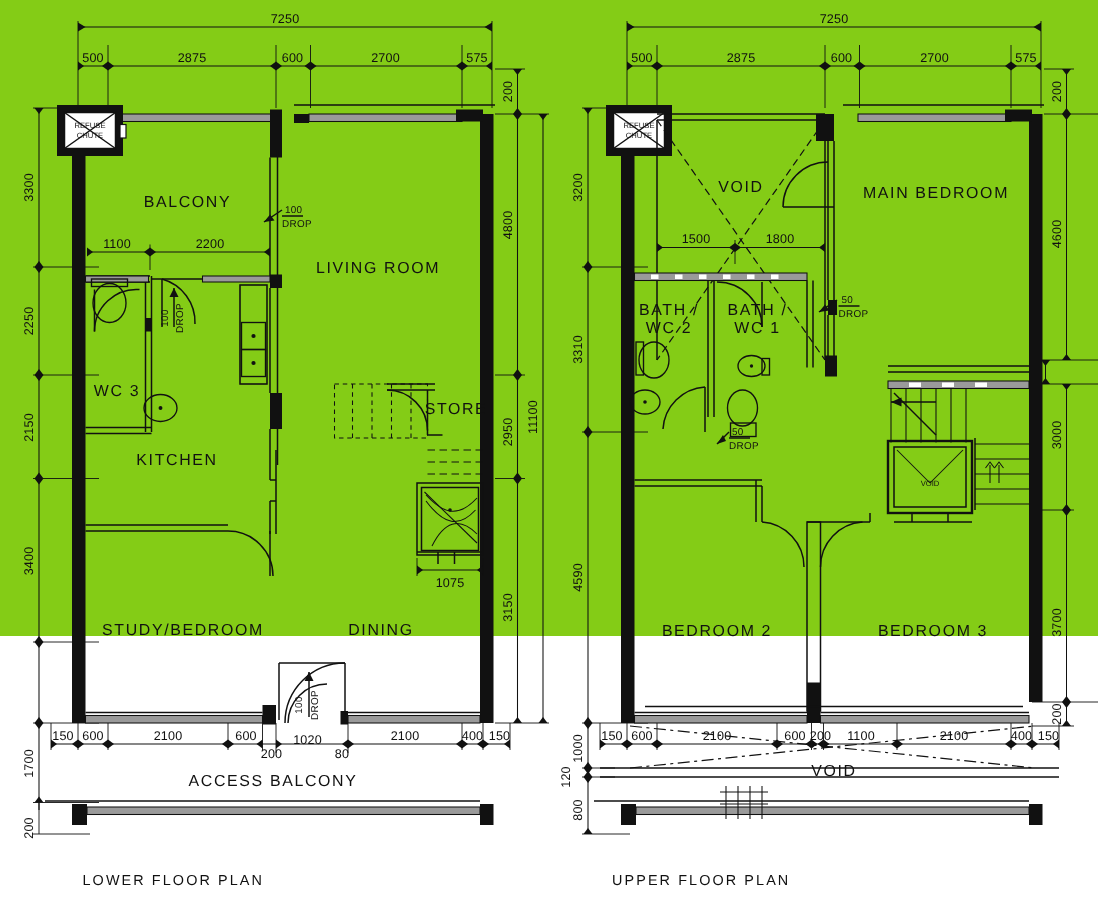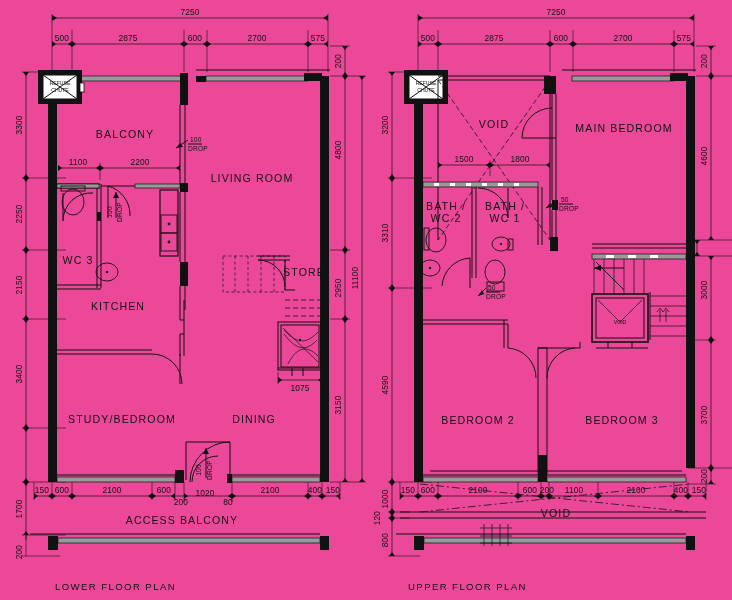--- a/index.html
+++ b/index.html
@@ -1,19 +1,19 @@
 <!DOCTYPE html>
 <html><head>
 <meta charset="utf-8">
 <title>Floor Plans</title>
 <style>
   html,body{margin:0;padding:0;background:#ffffff;}
   body{width:732px;height:600px;overflow:hidden;
        font-family:"Liberation Sans","DejaVu Sans",sans-serif;color:#000;}
-  #stage{position:relative;width:732px;height:600px;background:#ec4899;text-align:center;}
+  #stage{position:relative;width:732px;height:424px;background:#84cc16;text-align:center;}
   svg{display:block;}
   .wall{fill:#111;}
   .lw{stroke:#111;stroke-width:1;fill:none;}
   .lw2{stroke:#111;stroke-width:1.6;fill:none;}
   .hair{stroke:#111;stroke-width:0.7;fill:none;}
   .dash{stroke:#111;stroke-width:0.8;fill:none;stroke-dasharray:5 3;}
   .dashfine{stroke:#111;stroke-width:0.7;fill:none;stroke-dasharray:3 2.5;}
   .dashdot{stroke:#111;stroke-width:0.8;fill:none;stroke-dasharray:8 3 2 3;}
   .dimline{stroke:#111;stroke-width:0.7;fill:none;}
   .ext{stroke:#111;stroke-width:0.6;fill:none;}

